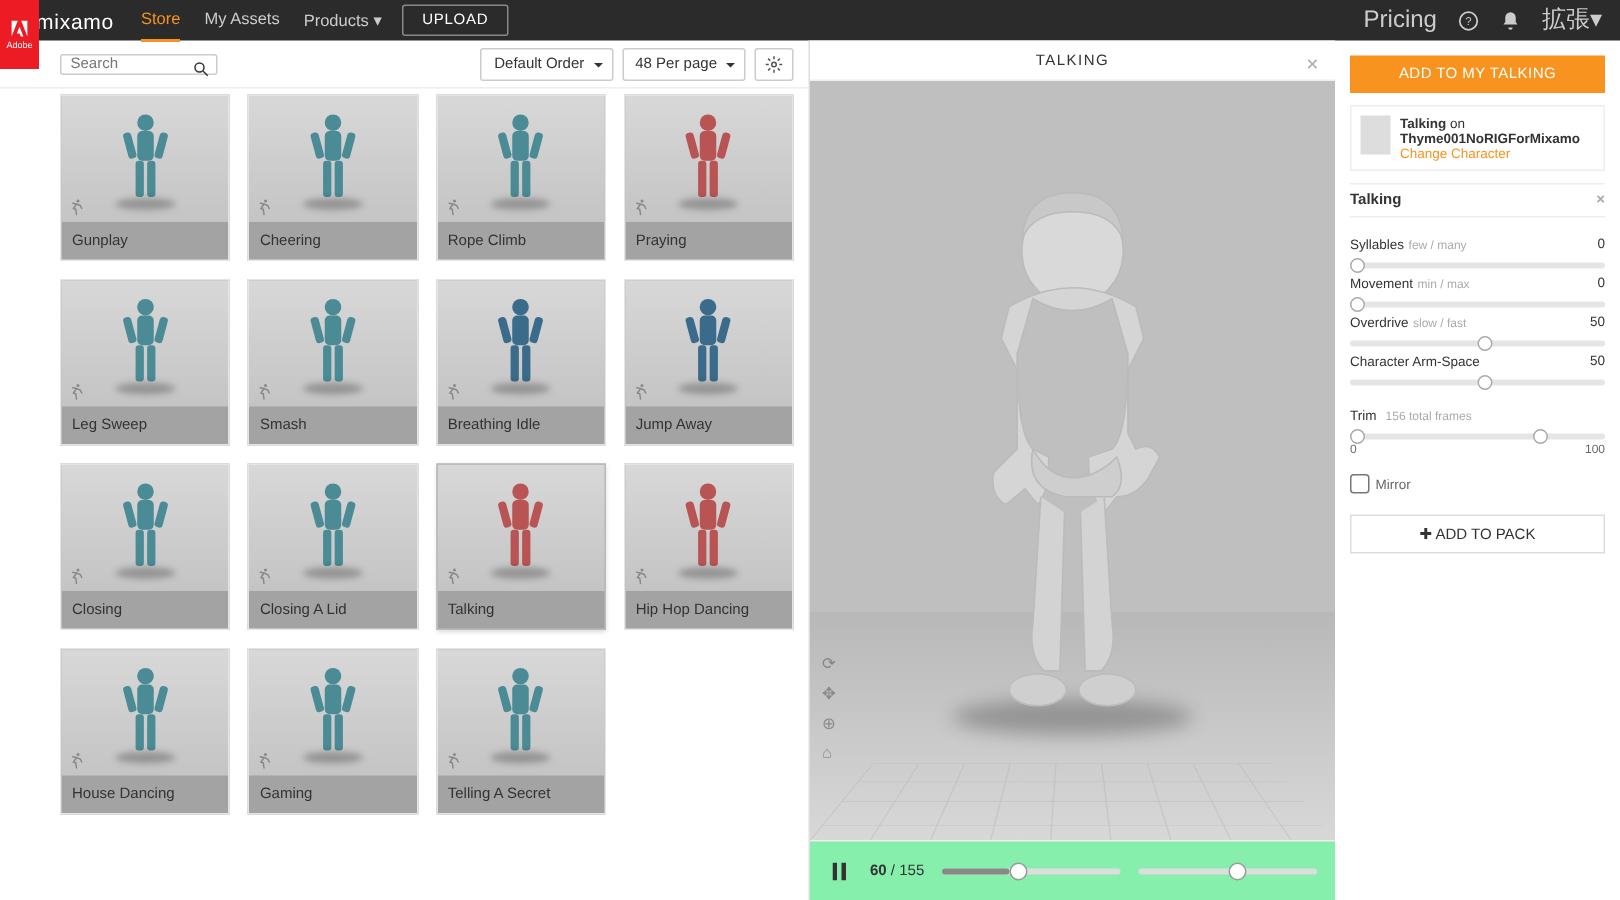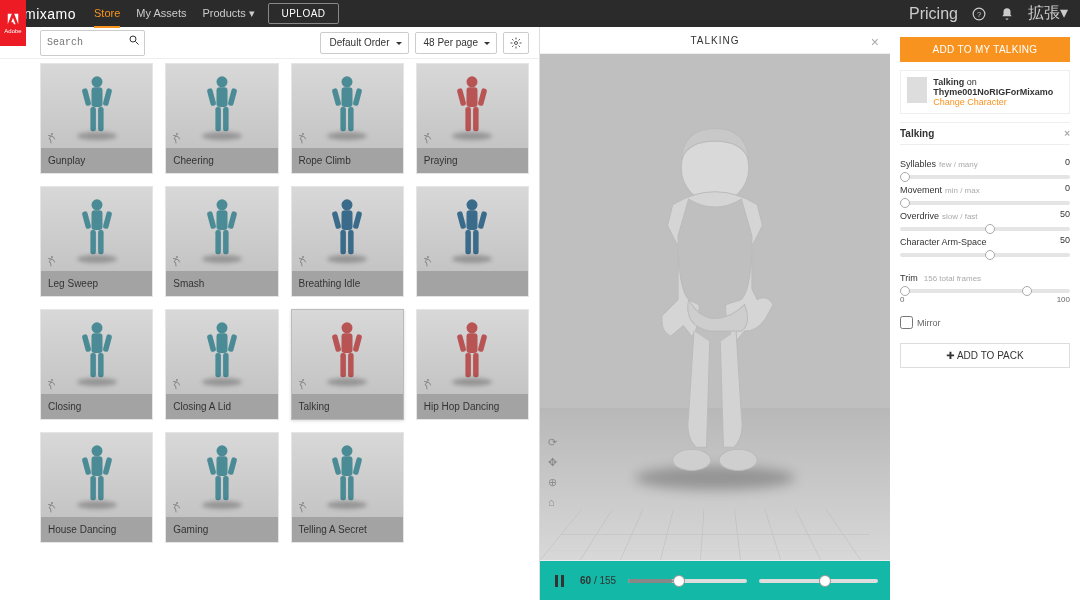--- a/index.html
+++ b/index.html
@@ -14,21 +14,21 @@
 .nav-item { color:#ccc; cursor:pointer; padding:7px 0; }
 .nav-item.active { color:#f7931e; border-bottom:2px solid #f7931e; }
 .upload-btn { margin-left:14px; border:1px solid #888; color:#fff; padding:4px 12px; font-size:10px; letter-spacing:.5px; cursor:pointer; background:transparent; border-radius:2px; }
 .topbar-right { margin-left:auto; display:flex; align-items:center; gap:14px; }
 .topbar-right .txt { color:#ccc; font-size:16px; cursor:pointer; }
 .icon-btn { width:14px; height:14px; cursor:pointer; fill:#ccc; }
 .main { display:flex; height:calc(100vh - 27px); }
 .left { width:540px; display:flex; flex-direction:column; border-right:1px solid #ddd; }
 .toolbar { height:32px; padding:4px 10px 4px 40px; display:flex; align-items:center; gap:6px; border-bottom:1px solid #eee; }
 .search-wrap { position:relative; width:105px; }
-.search-input { width:100%; height:26px; border:1px solid #ccc; border-radius:2px; padding:0 22px 0 6px; font-size:10px;font-family:Liberation Mono, monospace; }
+.search-input { width:100%; height:14px; border:1px solid #ccc; border-radius:2px; padding:0 22px 0 6px; font-size:10px; }
 .search-icon { position:absolute; right:5px; top:4px; width:12px; height:12px; fill:#333; }
 .tool-spacer { flex:1; }
 .select-btn { height:22px; border:1px solid #ccc; border-radius:2px; background:#fff; padding:0 18px 0 8px; font-size:10px; position:relative; cursor:pointer; display:flex; align-items:center; }
 .select-btn::after { content:""; position:absolute; right:6px; top:9px; border:3px solid transparent; border-top-color:#333; }
 .gear-btn { width:26px; height:22px; border:1px solid #ccc; border-radius:2px; display:flex; align-items:center; justify-content:center; cursor:pointer; }
 .grid-scroll { flex:1; overflow-y:auto; padding:4px 10px 0 40px; }
 .grid { display:grid; grid-template-columns:repeat(4,1fr); gap:12px 12px; }
 .card { border:1px solid #e5e5e5; background:#a3a3a3; cursor:pointer; }
 .card.selected { border:1px solid #bbb; box-shadow:0 1px 3px rgba(0,0,0,.15); }
 .thumb { height:84px; background:linear-gradient(#d8d8d8,#c4c4c4); position:relative; display:flex; align-items:center; justify-content:center; }
@@ -41,21 +41,21 @@
 .viewer { flex:1; display:flex; flex-direction:column; position:relative; background:#fff; }
 .viewer-header { height:27px; display:flex; align-items:center; justify-content:center; border-bottom:1px solid #eee; font-size:10px; letter-spacing:1px; color:#333; position:relative; }
 .viewer-close { position:absolute; right:10px; top:7px; cursor:pointer; color:#aaa; font-size:14px; }
 .stage { flex:1; background:#bfbfbf; position:relative; overflow:hidden; }
 .floor { position:absolute; left:0; right:0; bottom:0; height:30%; background:linear-gradient(#b8b8b8,#d8d8d8); }
 .grid-floor { position:absolute; left:0; right:0; bottom:0; height:28%; background-image:linear-gradient(#aaa 1px,transparent 1px),linear-gradient(90deg,#aaa 1px,transparent 1px); background-size:40px 40px; transform:perspective(400px) rotateX(62deg); transform-origin:bottom; opacity:.35; }
 .char-shadow { position:absolute; bottom:70px; left:50%; width:160px; height:24px; background:rgba(0,0,0,.25); border-radius:50%; transform:translateX(-50%); filter:blur(6px); }
 .character { position:absolute; left:50%; bottom:60px; transform:translateX(-50%); }
 .view-icons { position:absolute; left:8px; bottom:50px; display:flex; flex-direction:column; gap:6px; }
 .view-icons div { width:14px; height:14px; opacity:.4; }
-.playbar { height:40px; background:#14b8a6; display:flex; align-items:center; padding:0 12px; gap:12px; border-top:1px solid #eee; }
+.playbar { height:40px; background:#86efac; display:flex; align-items:center; padding:0 12px; gap:12px; border-top:1px solid #eee; }
 .play-btn { width:16px; height:16px; cursor:pointer; display:flex; align-items:center; justify-content:center; }
 .frame-txt { font-size:10px; color:#333; }
 .scrub { flex:1; height:4px; background:#ddd; border-radius:2px; position:relative; }
 .scrub-fill { position:absolute; left:0; top:0; bottom:0; width:38%; background:#888; border-radius:2px; }
 .scrub-handle { position:absolute; left:38%; top:-4px; width:12px; height:12px; background:#fff; border:1px solid #999; border-radius:50%; }
 .speed { width:50px; }
 .right { width:190px; padding:10px 10px; display:flex; flex-direction:column; gap:8px; }
 .add-assets { background:#f7931e; color:#fff; text-align:center; padding:7px; font-size:10px; letter-spacing:.3px; cursor:pointer; }
 .char-box { border:1px solid #eee; padding:6px; display:flex; gap:6px; font-size:9px; }
 .char-thumb { width:26px; height:26px; background:#ddd; }
@@ -275,20 +275,21 @@
                   <rect x="27" y="14" width="5" height="16" rx="2" transform="rotate(15 30 22)"></rect>
                   <rect x="14" y="31" width="5" height="22" rx="2"></rect>
                   <rect x="21" y="31" width="5" height="22" rx="2"></rect>
                 </g>
               </svg>
               <svg class="runner" viewBox="0 0 24 24">
                 <circle cx="14" cy="4" r="2"></circle>
                 <path d="M12 8l-4 6 3 1 1 7M12 8l5 2 2 4M12 8l-5-1" stroke="#888" stroke-width="2" fill="none" stroke-linecap="round"></path>
               </svg>
             </div>
+            <div class="card-label">Jump Away</div>
           </div>
           <div class="card">
             <div class="thumb">
               <svg width="44" height="66" viewBox="0 0 40 60">
                 <g class="mann">
                   <circle cx="20" cy="8" r="5"></circle>
                   <rect x="15" y="13" width="10" height="18" rx="3"></rect>
                   <rect x="8" y="14" width="5" height="16" rx="2" transform="rotate(-15 10 22)"></rect>
                   <rect x="27" y="14" width="5" height="16" rx="2" transform="rotate(15 30 22)"></rect>
                   <rect x="14" y="31" width="5" height="22" rx="2"></rect>

